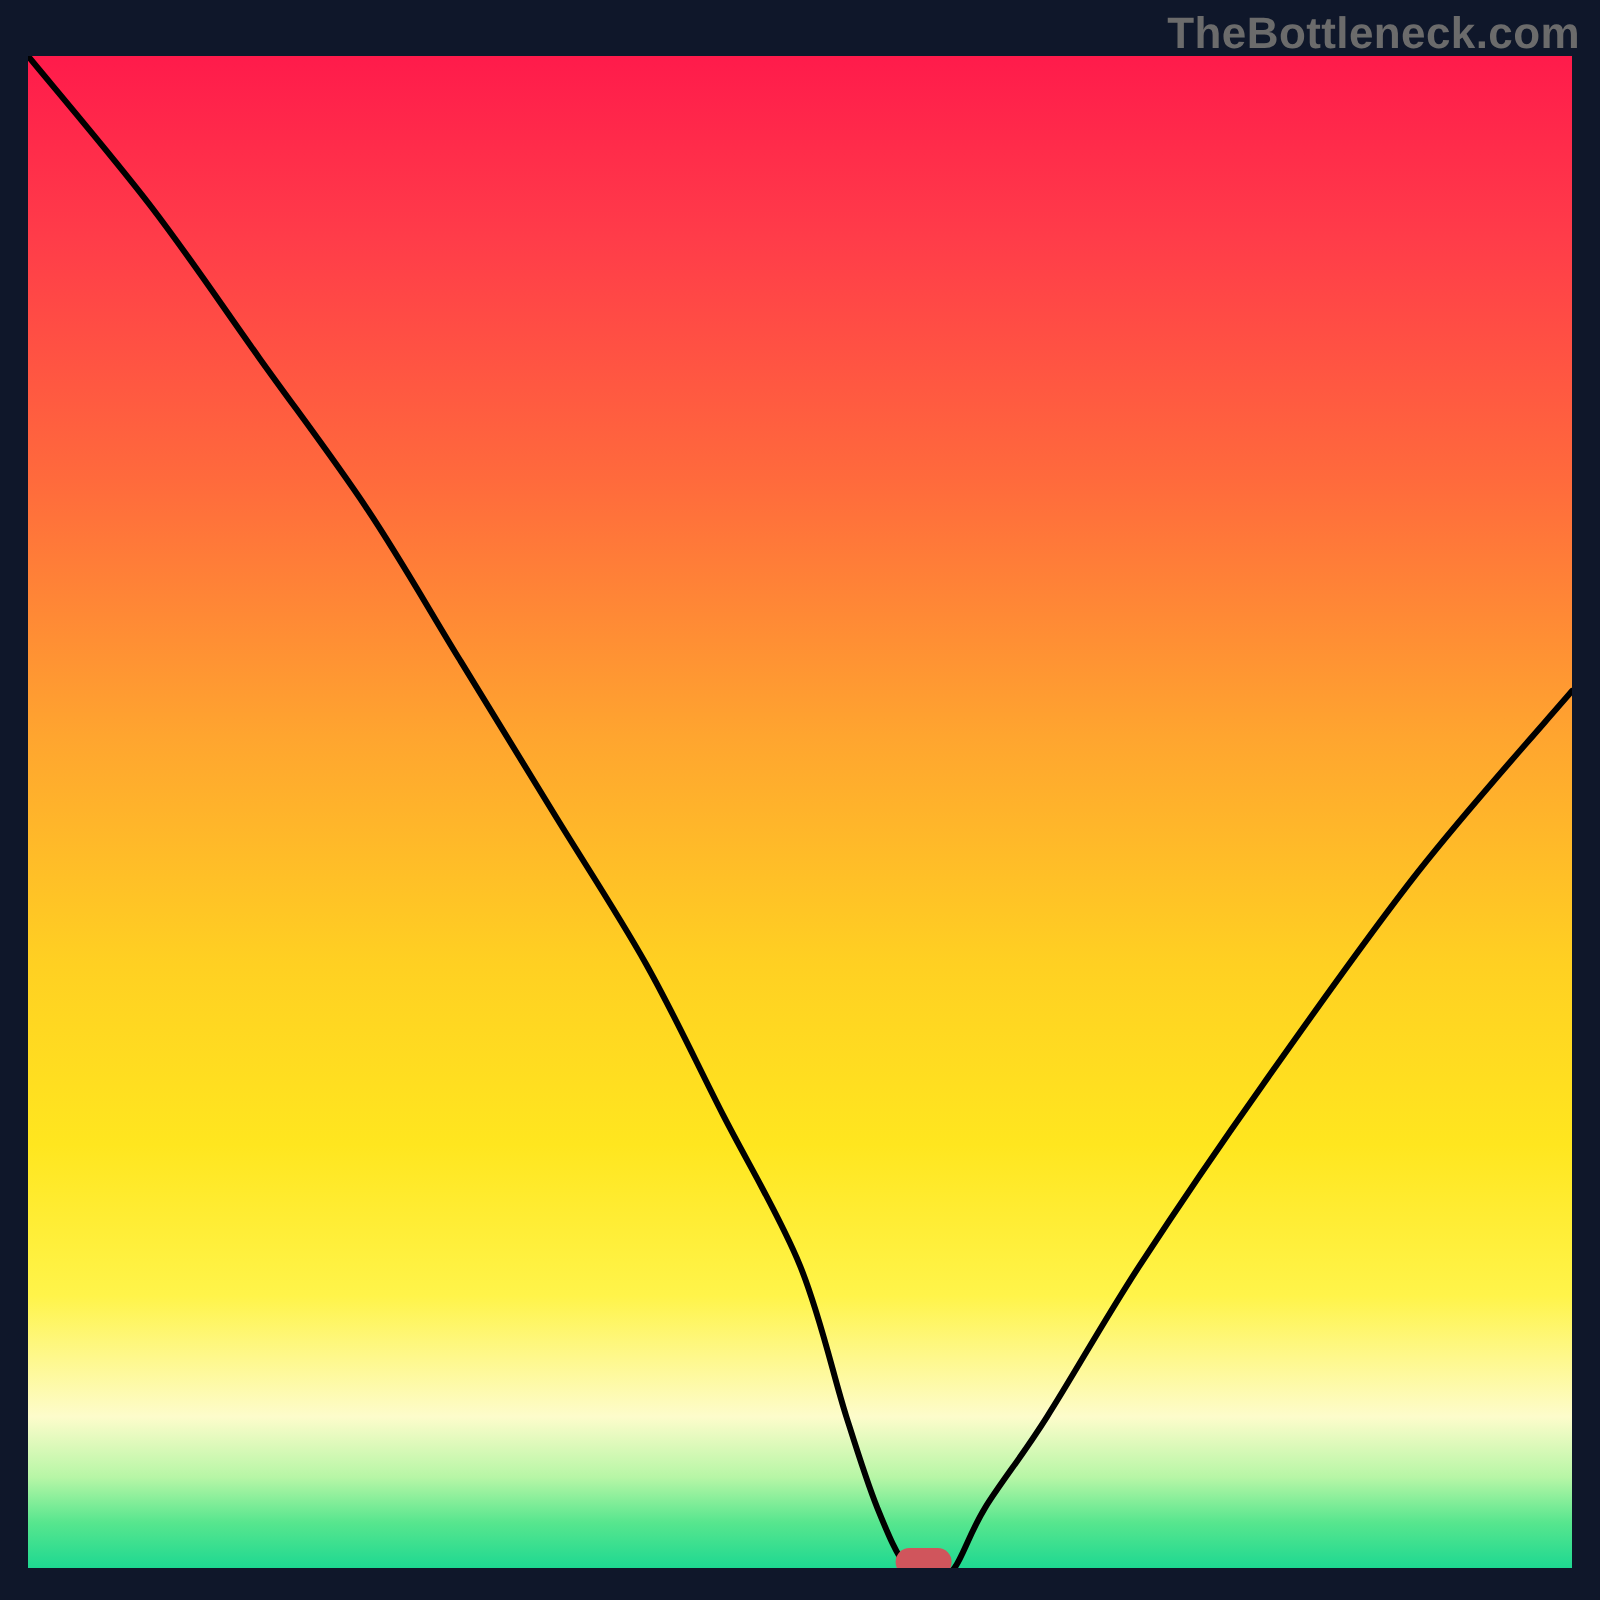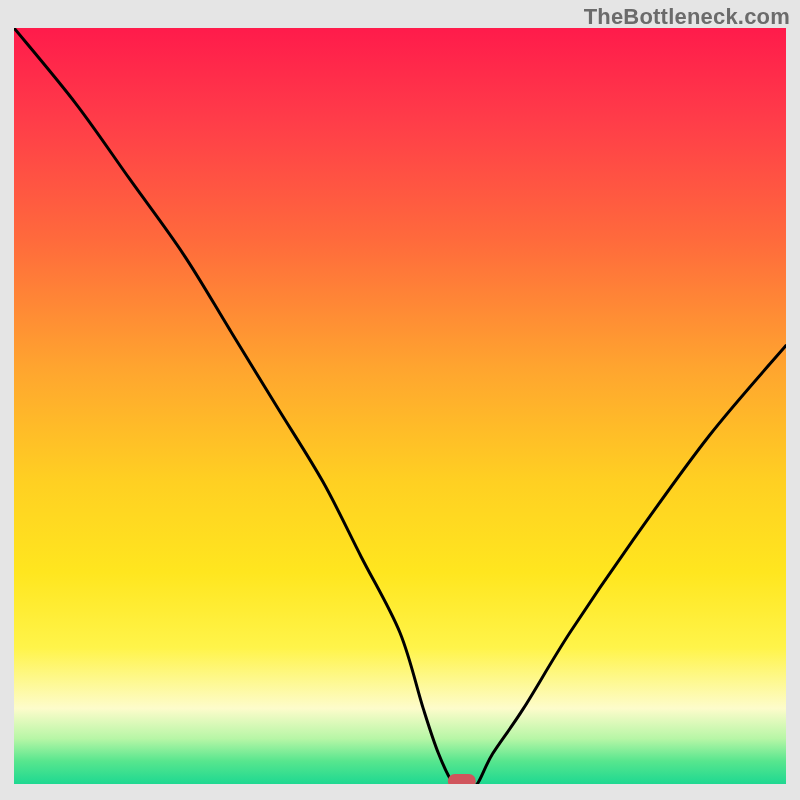--- a/index.html
+++ b/index.html
@@ -8,21 +8,21 @@
     width: 800px;
     height: 800px;
     background: #000;
     font-family: Arial, Helvetica, sans-serif;
     overflow: hidden;
   }
   .frame {
     position: relative;
     width: 800px;
     height: 800px;
-    background: #e5e5e5;
+    background: #0f172a;
   }
   .attribution {
     position: absolute;
     top: 4px;
     right: 10px;
     color: #6b6b6b;
     font-size: 22px;
     font-weight: 600;
     letter-spacing: 0.2px;
     z-index: 10;

